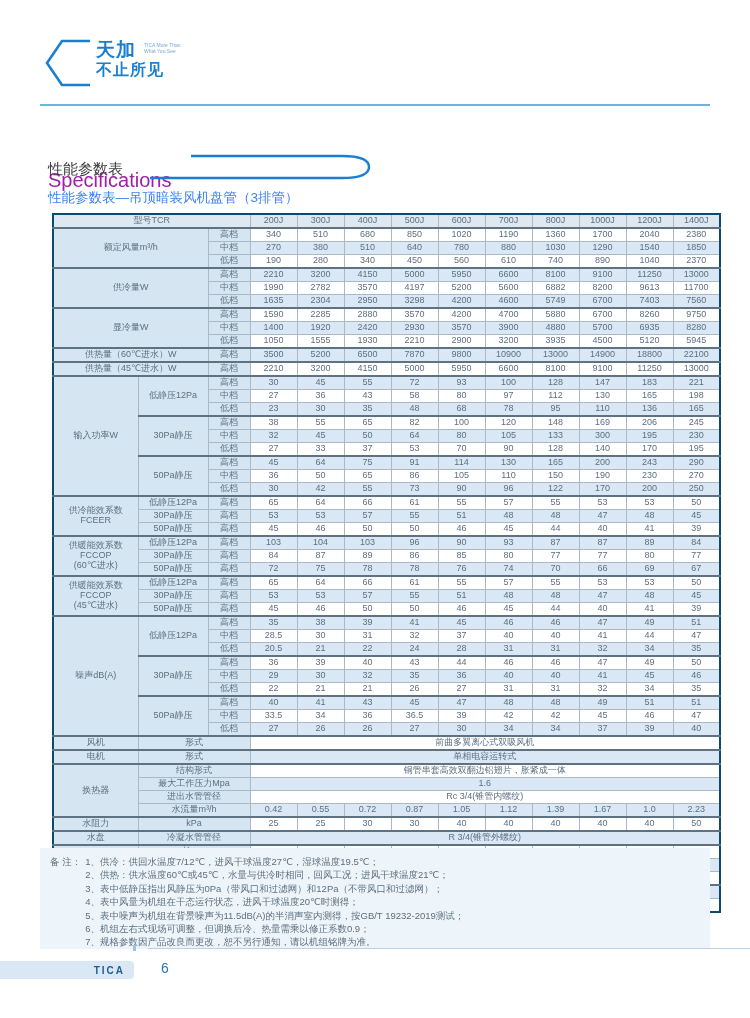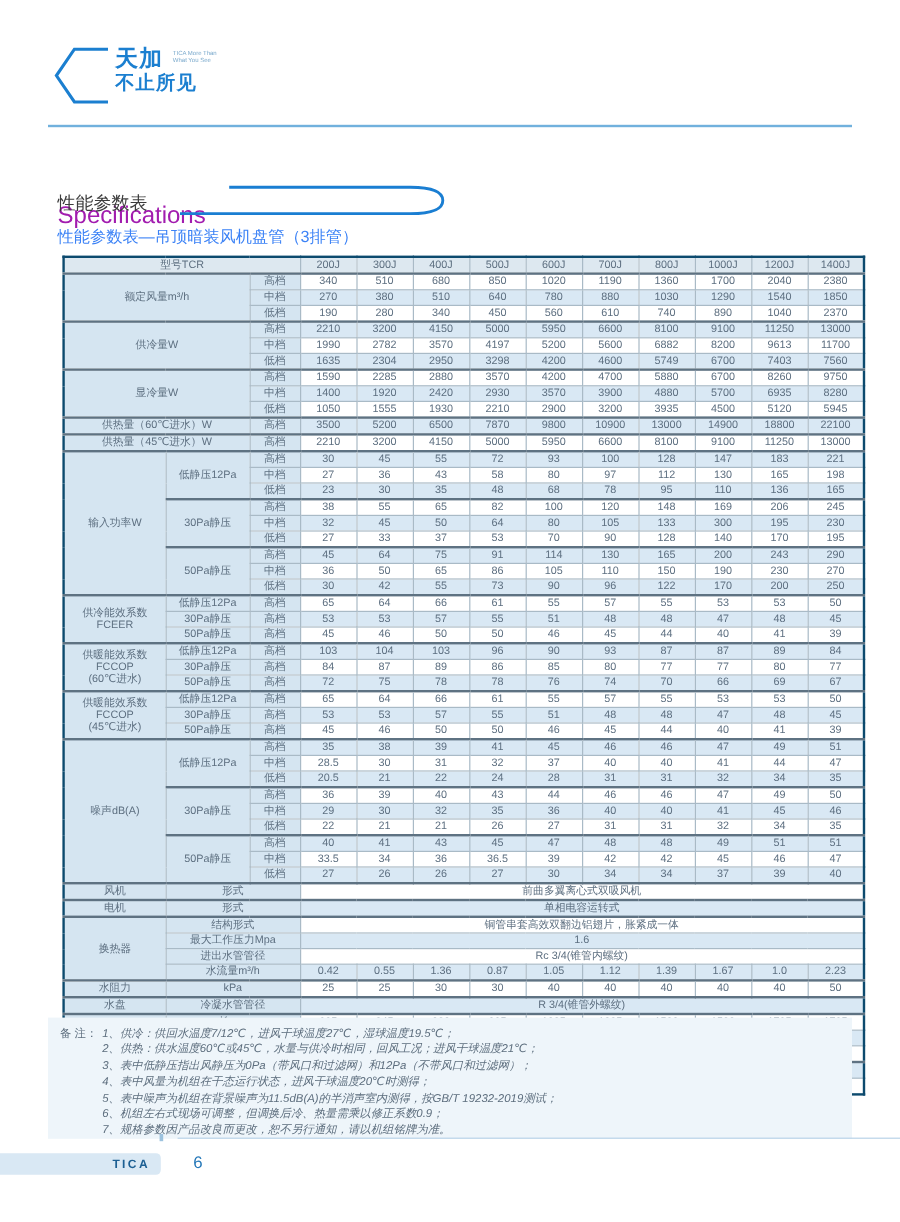--- a/index.html
+++ b/index.html
@@ -26,21 +26,21 @@
   td.lab{background:#d5e5f1;white-space:pre-line;color:#51657a;}
   tr.hd td{background:#e3ecf2;}
   tr.hd td.lab{background:#dde8f0;}
   tr.z td.num{background:#d9e8f4;}
   tr.w td.num{background:#ffffff;}
   tr.g td{border-top:2px solid #5e7282;}
   
   .notes{position:absolute;left:40px;top:848px;width:670px;height:101px;background:#eef5fa;
          box-sizing:border-box;padding:7px 10px;display:flex;font-size:9.5px;color:#5d6e7e;}
   .notes-label{white-space:nowrap;margin-right:4px;line-height:13.4px;}
-  .note-line{line-height:13.4px;font-style:italic;}
+  .note-line{line-height:13.4px;}
   
   .f-rule{position:absolute;left:148px;top:948px;width:602px;height:1px;background:#b9d3e8;}
   .f-tick{position:absolute;left:133px;top:945px;width:3px;height:6px;background:#9cc2de;}
   .f-pill{position:absolute;left:0;top:961px;width:134px;height:18px;background:#d9e8f4;
           border-radius:0 4px 4px 0;display:flex;align-items:center;justify-content:flex-end;
           padding-right:9px;box-sizing:border-box;text-align:right;}
   .f-brand{font-size:10px;font-weight:bold;letter-spacing:2px;color:#1c5f93;}
   .f-page{position:absolute;left:161px;top:960px;font-size:14px;color:#2477b8;}
 </style>
 </head>
@@ -642,21 +642,21 @@
           <td colspan="10" class="num">1.6</td>
         </tr>
         <tr class="w">
           <td colspan="2" class="lab">进出水管管径</td>
           <td colspan="10" class="num">Rc 3/4(锥管内螺纹)</td>
         </tr>
         <tr class="z">
           <td colspan="2" class="lab">水流量m³/h</td>
           <td class="num">0.42</td>
           <td class="num">0.55</td>
-          <td class="num">1.36</td>
+          <td class="num">0.72</td>
           <td class="num">0.87</td>
           <td class="num">1.05</td>
           <td class="num">1.12</td>
           <td class="num">1.39</td>
           <td class="num">1.67</td>
           <td class="num">1.0</td>
           <td class="num">2.23</td>
         </tr>
         <tr class="g w">
           <td class="lab">水阻力</td>

